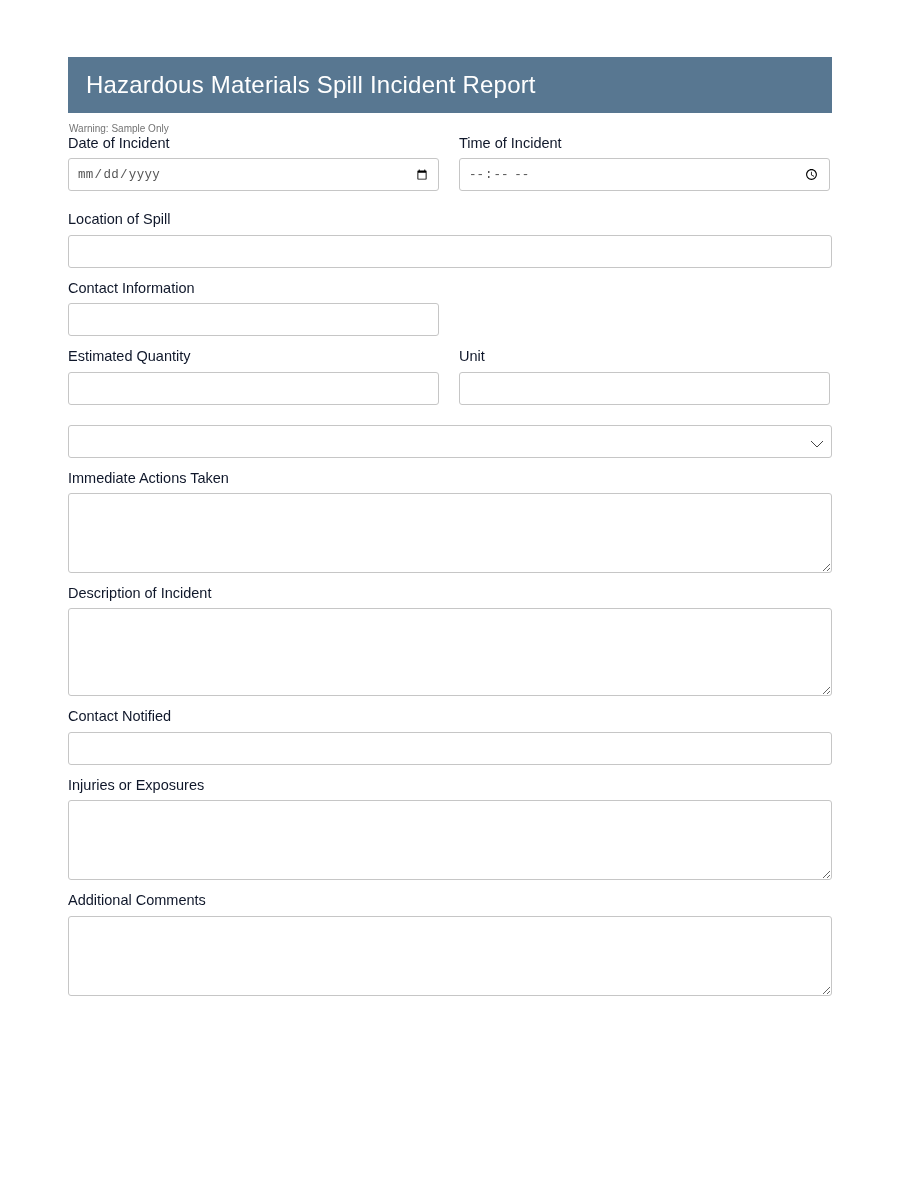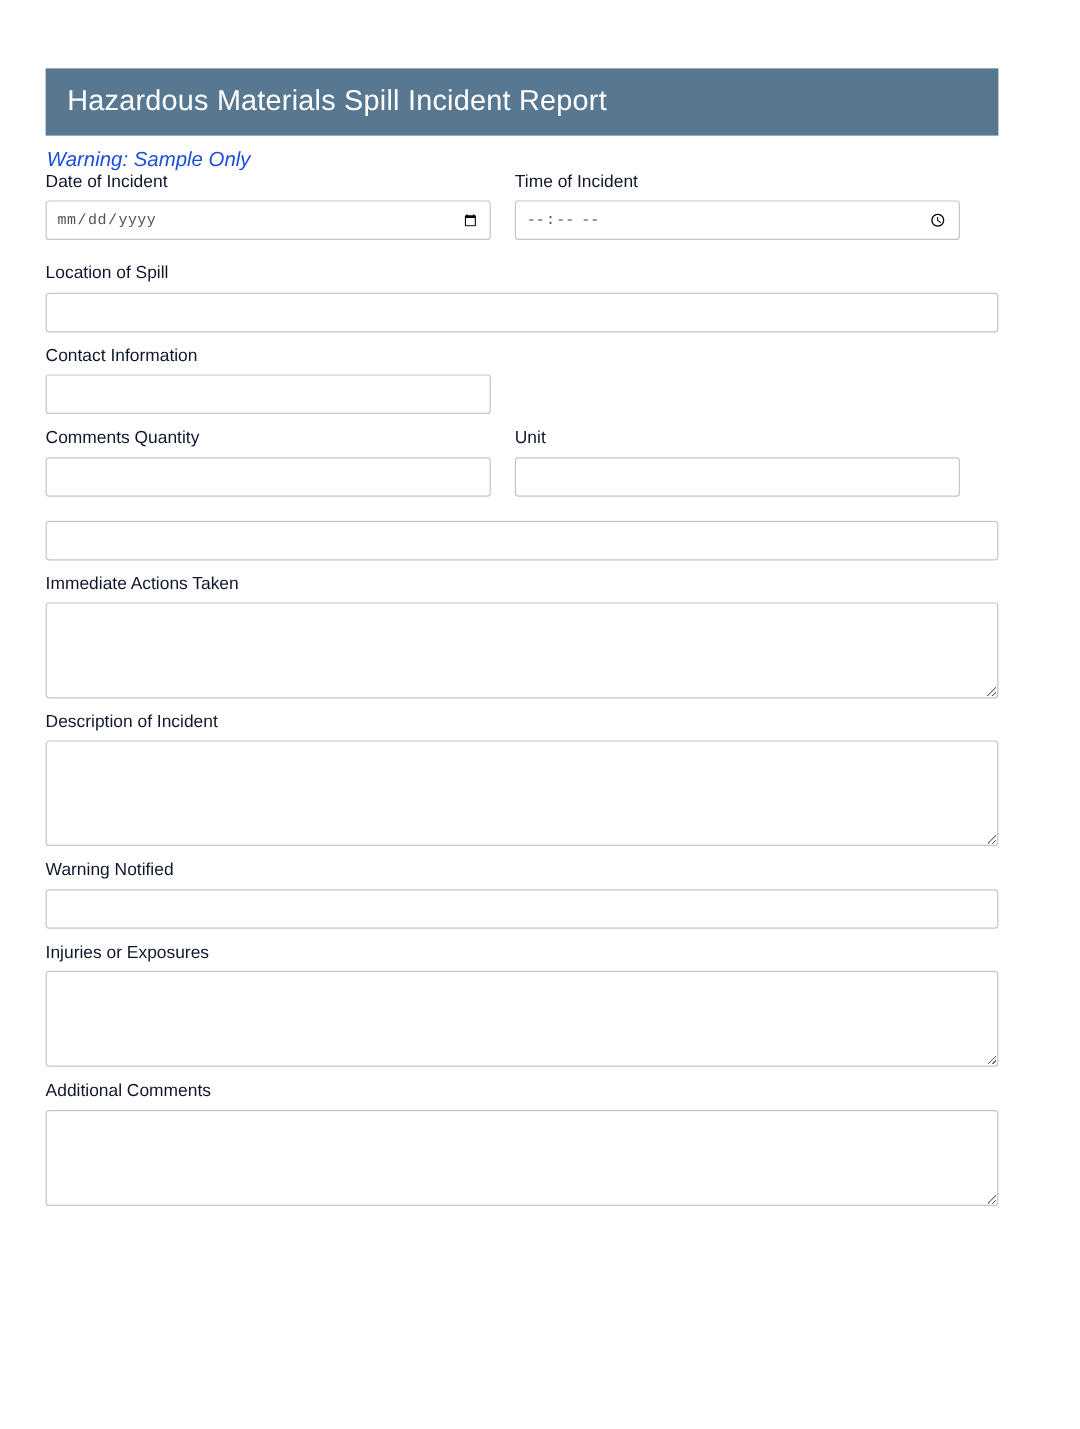--- a/index.html
+++ b/index.html
@@ -11,42 +11,41 @@
     width: 900px;
     min-height: 1191px;
     font-family: "Liberation Sans", sans-serif;
     color: #333333;
   }
   .page {
     position: relative;
     width: 900px;
     min-height: 1191px;
     box-sizing: border-box;
-    padding: 57px 68px 0 38px;
+    padding: 57px 68px 0 68px;
   }
   .form-header {
     background: #587791;
     color: #ffffff;
     height: 56px;
     display: flex;
     align-items: center;
     padding: 0 18px;
     box-sizing: border-box;
     margin-bottom: 10px;
   }
   .form-header h1 {
     margin: 0;
     font-size: 24px;
     font-weight: normal;
     letter-spacing: 0.2px;
   }
   .warning {
-    color: #1d4ed8;
-    font-style: italic;
-    font-size: 17px;
+    color: #737373;
+    font-size: 10px;
     margin: 0 0 1px 1px;
   }
   .row {
     display: flex;
     gap: 20px;
   }
   .field {
     margin-bottom: 12px;
   }
   .field.full {
@@ -141,21 +140,21 @@
   <div class="row gap-top">
     <div class="field half">
       <label>Contact Information</label>
       <input type="text" placeholder="" style="">
     </div>
   </div>
 
 
   <div class="row gap-top">
     <div class="field half">
-      <label>Comments Quantity</label>
+      <label>Estimated Quantity</label>
       <input type="text" placeholder="" style="">
     </div>
     <div class="field half">
       <label>Unit</label>
       <input type="text" placeholder="" style="">
     </div>
   </div>
 
   <div class="field full gap-top">
     <select>
@@ -167,21 +166,21 @@
     <label>Immediate Actions Taken</label>
     <textarea class="t-actions" placeholder="" style=""></textarea>
   </div>
 
   <div class="field full gap-top">
     <label>Description of Incident</label>
     <textarea class="t-desc" placeholder="" style=""></textarea>
   </div>
 
   <div class="field full gap-top">
-    <label>Warning Notified</label>
+    <label>Contact Notified</label>
     <input type="text" placeholder="" style="">
   </div>
 
   <div class="field full gap-top">
     <label>Injuries or Exposures</label>
     <textarea class="t-injuries" placeholder="" style=""></textarea>
   </div>
 
   <div class="field full gap-top">
     <label>Additional Comments</label>

